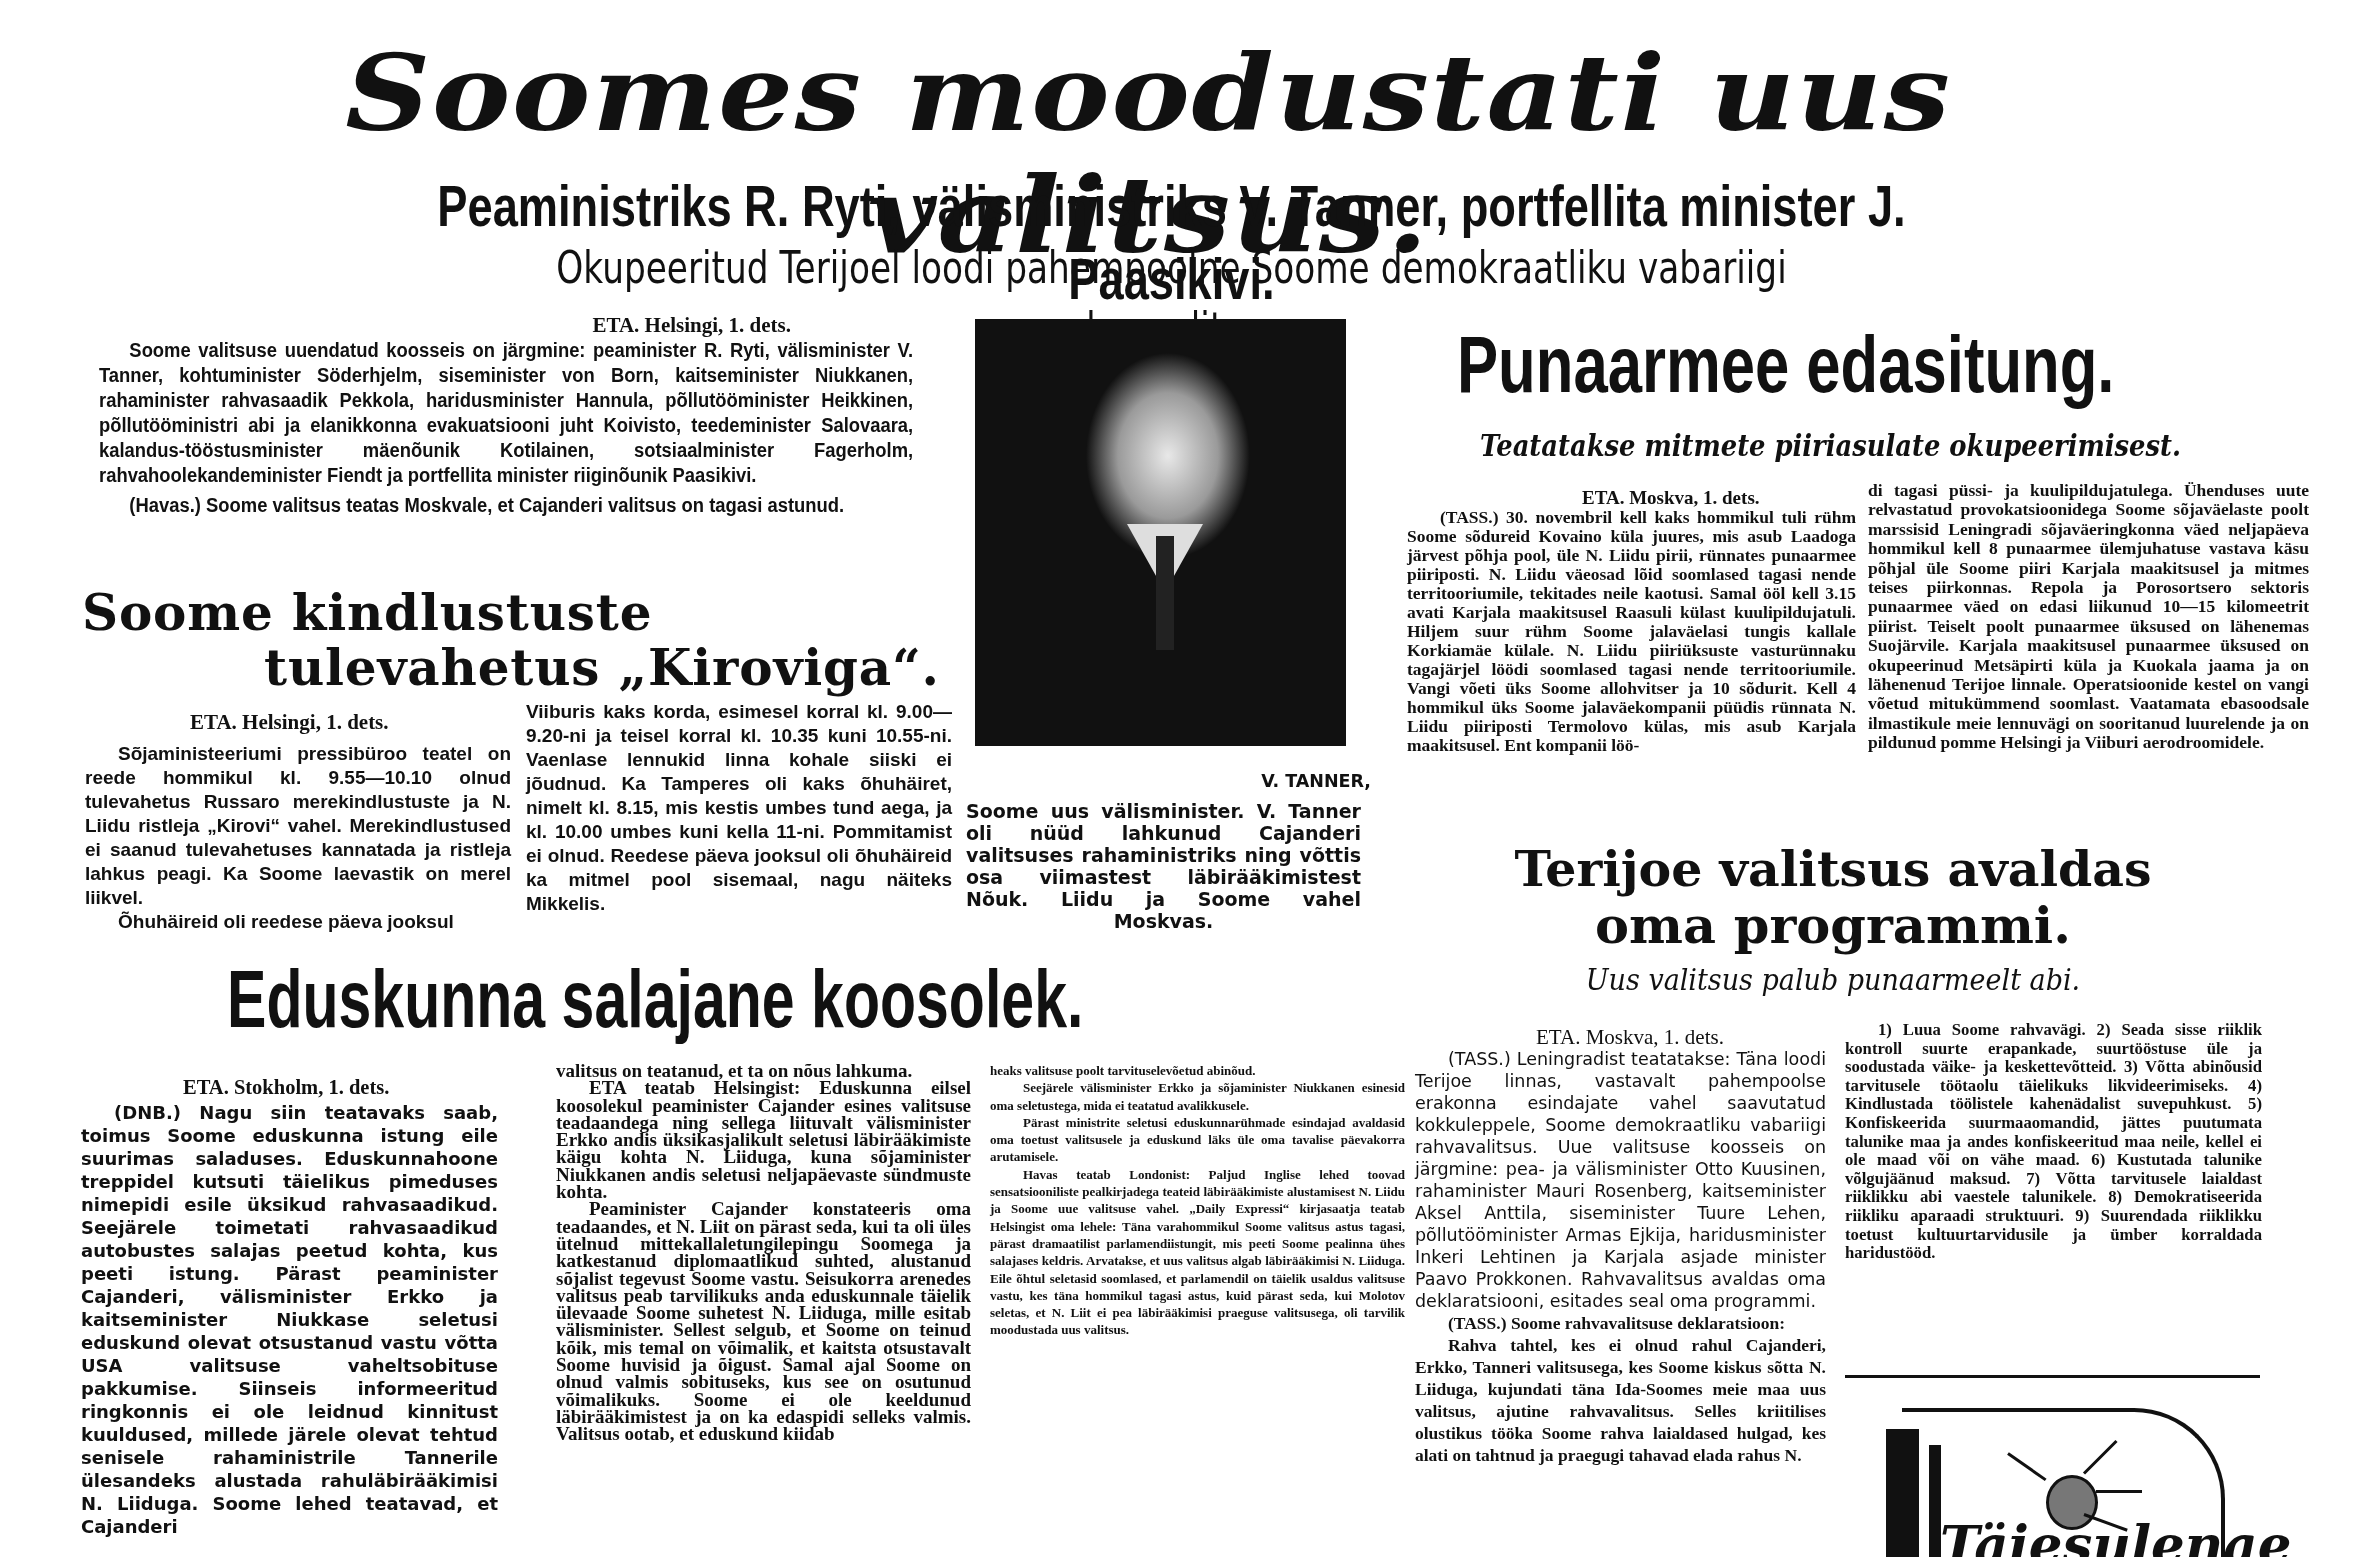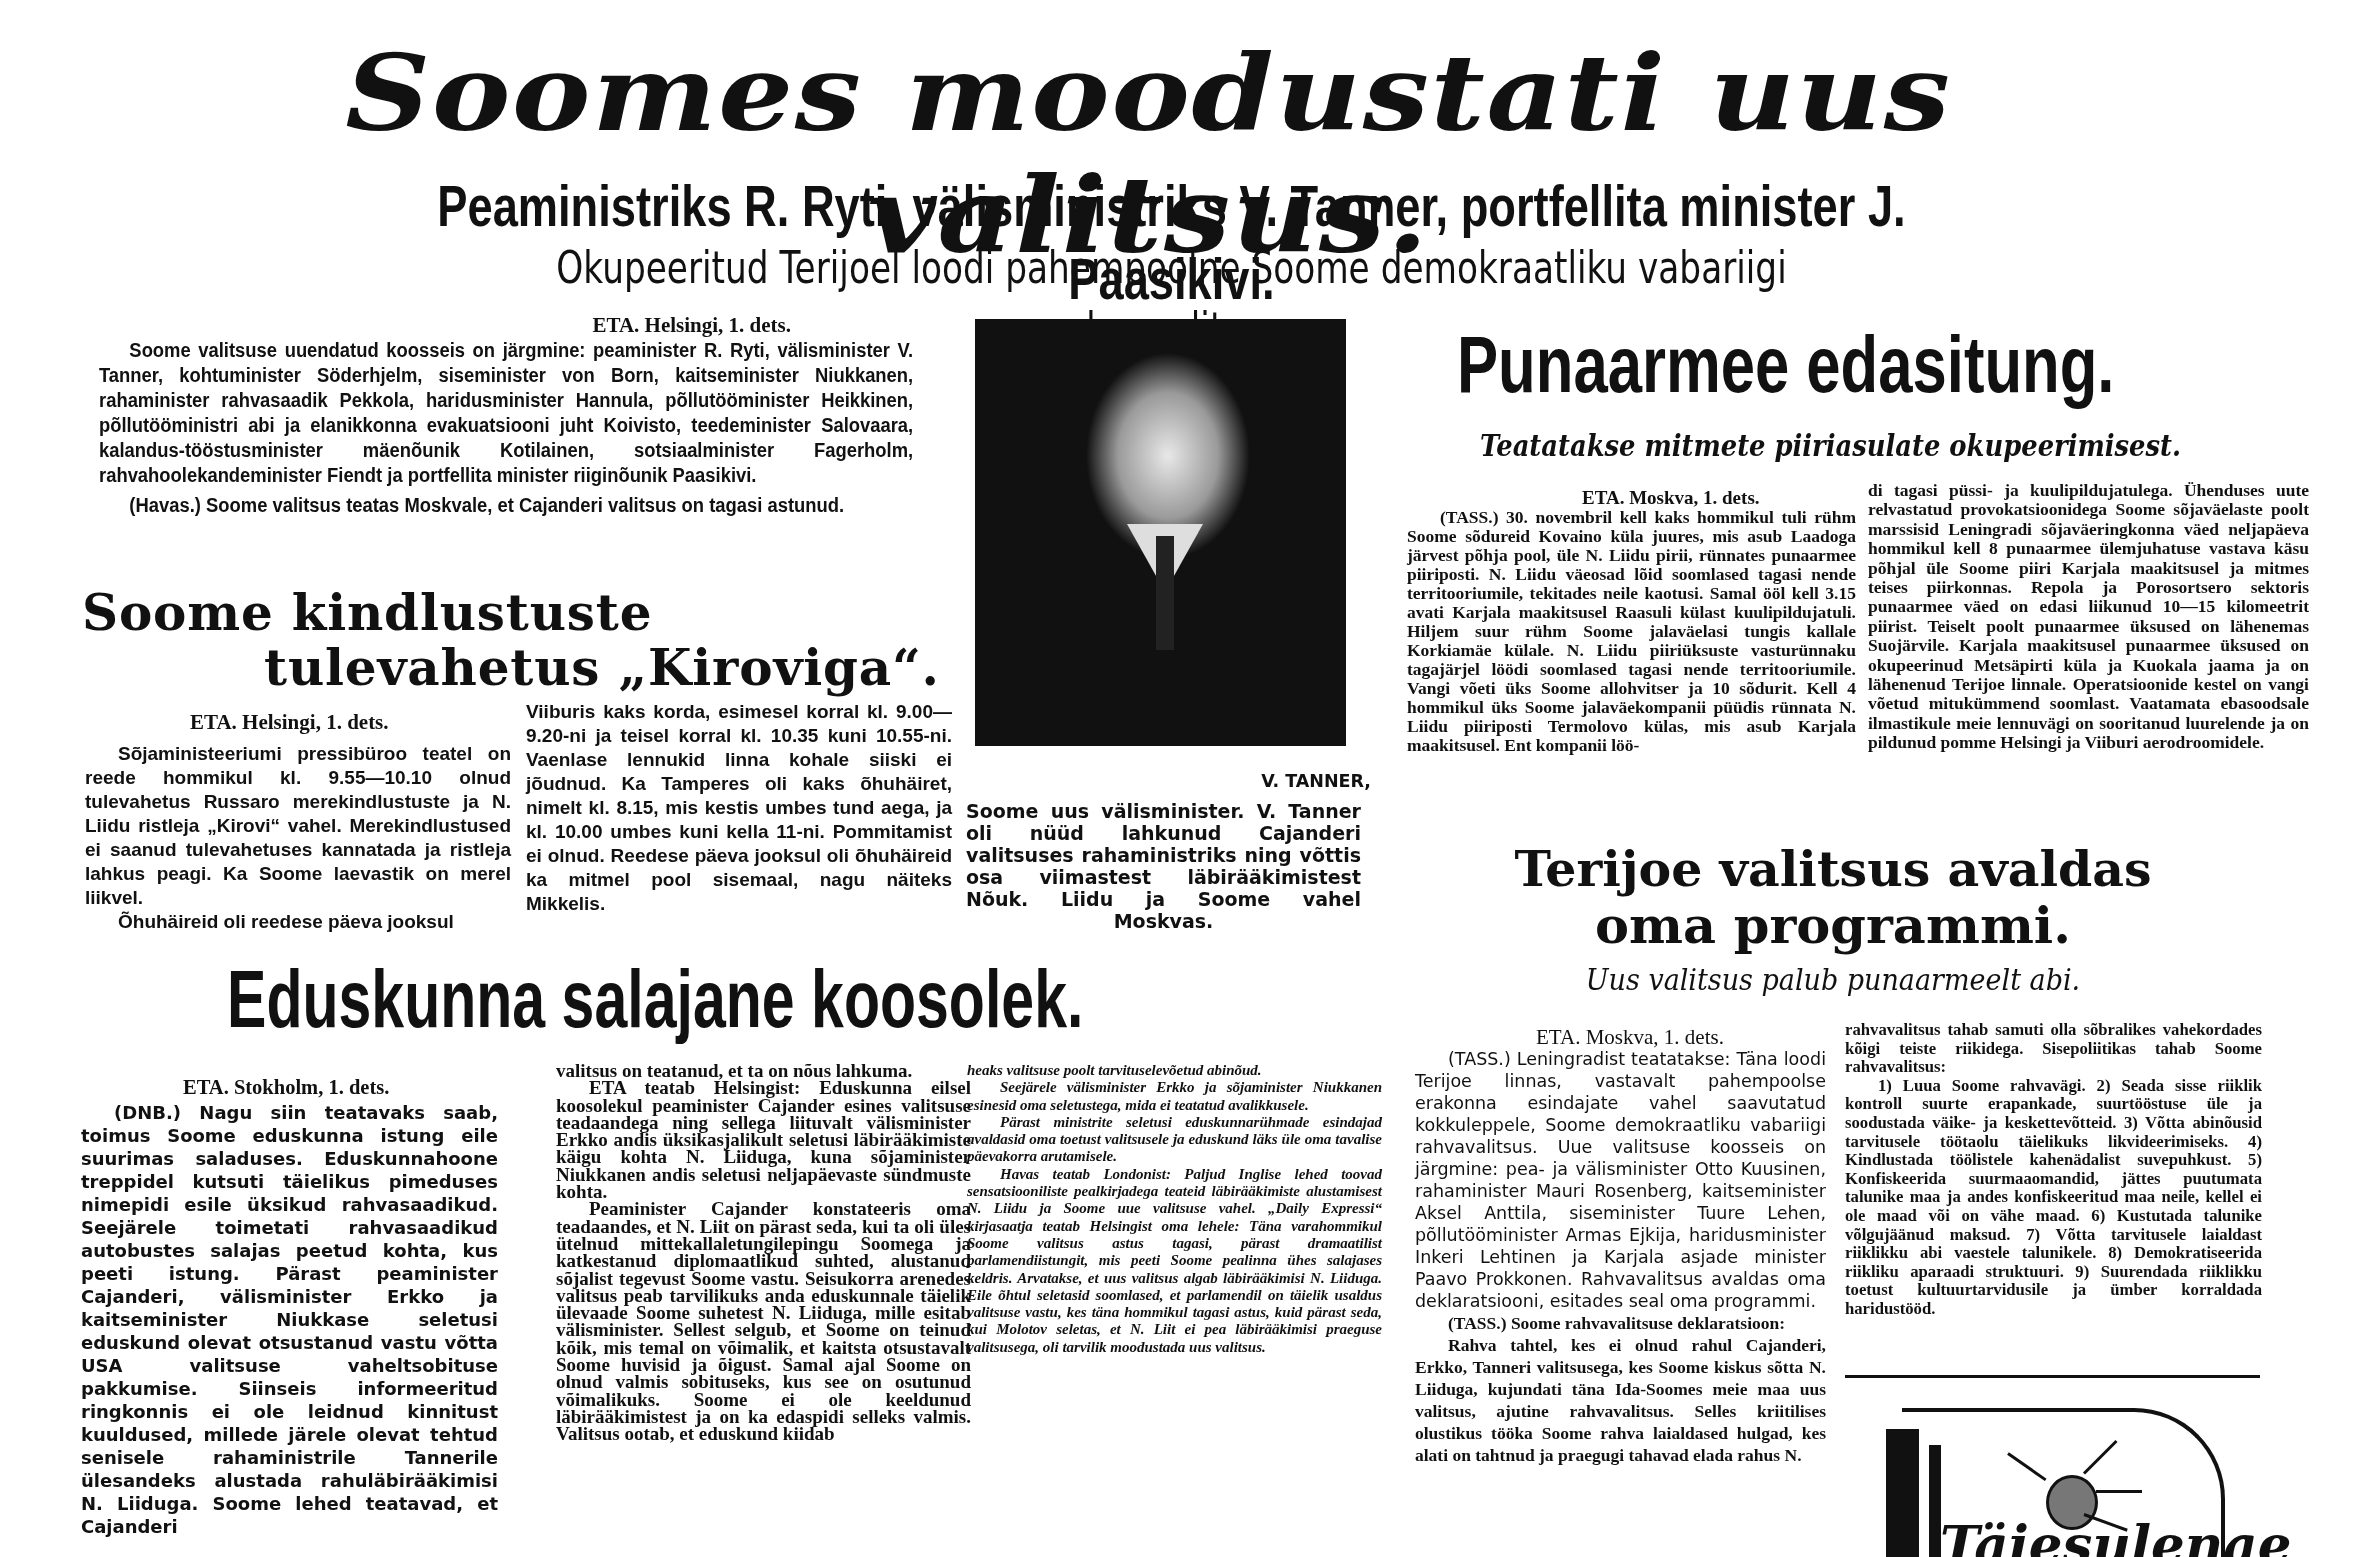--- a/index.html
+++ b/index.html
@@ -69,38 +69,37 @@
 <div class="abs h-cond" style="left:227px; top:952px; font-size:82px; line-height:94px; transform:scaleX(0.72); transform-origin:left;">Eduskunna salajane koosolek.</div>
 <div class="abs dateline" style="left:183px; top:1074px; font-size:20.5px; text-align:left;">ETA. Stokholm, 1. dets.</div>
 <div class="abs body" style="left:81px; top:1101px; width:417px; font-family:'DejaVu Sans', sans-serif; font-size:18px; line-height:23px;">
   <p>(DNB.) Nagu siin teatavaks saab, toimus Soome eduskunna istung eile suurimas saladuses. Eduskunnahoone treppidel kutsuti täielikus pimeduses nimepidi esile üksikud rahvasaadikud. Seejärele toimetati rahvasaadikud autobustes salajas peetud kohta, kus peeti istung. Pärast peaminister Cajanderi, välisminister Erkko ja kaitseminister Niukkase seletusi eduskund olevat otsustanud vastu võtta USA valitsuse vaheltsobituse pakkumise. Siinseis informeeritud ringkonnis ei ole leidnud kinnitust kuuldused, millede järele olevat tehtud senisele rahaministrile Tannerile ülesandeks alustada rahuläbirääkimisi N. Liiduga. Soome lehed teatavad, et Cajanderi</p>
 </div>
 <div class="abs body" style="left:525px; top:1062px; width:415px; font-size:19px; line-height:17.3px;margin-left:31px;">
   <p class="noindent">valitsus on teatanud, et ta on nõus lahkuma.</p>
   <p>ETA teatab Helsingist: Eduskunna eilsel koosolekul peaminister Cajander esines valitsuse teadaandega ning sellega liituvalt välisminister Erkko andis üksikasjalikult seletusi läbirääkimiste käigu kohta N. Liiduga, kuna sõjaminister Niukkanen andis seletusi neljapäevaste sündmuste kohta.</p>
   <p>Peaminister Cajander konstateeris oma teadaandes, et N. Liit on pärast seda, kui ta oli üles ütelnud mittekallaletungilepingu Soomega ja katkestanud diplomaatlikud suhted, alustanud sõjalist tegevust Soome vastu. Seisukorra arenedes valitsus peab tarvilikuks anda eduskunnale täielik ülevaade Soome suhetest N. Liiduga, mille esitab välisminister. Sellest selgub, et Soome on teinud kõik, mis temal on võimalik, et kaitsta otsustavalt Soome huvisid ja õigust. Samal ajal Soome on olnud valmis sobituseks, kus see on osutunud võimalikuks. Soome ei ole keeldunud läbirääkimistest ja on ka edaspidi selleks valmis. Valitsus ootab, et eduskund kiidab</p>
 </div>
-<div class="abs body" style="left:967px; top:1062px; width:415px; font-size:15px; line-height:17.3px;font-style:italic;">
+<div class="abs body" style="left:990px; top:1062px; width:415px; font-size:13px; line-height:17.3px;">
   <p class="noindent">heaks valitsuse poolt tarvituselevõetud abinõud.</p>
   <p>Seejärele välisminister Erkko ja sõjaminister Niukkanen esinesid oma seletustega, mida ei teatatud avalikkusele.</p>
   <p>Pärast ministrite seletusi eduskunnarühmade esindajad avaldasid oma toetust valitsusele ja eduskund läks üle oma tavalise päevakorra arutamisele.</p>
   <p>Havas teatab Londonist: Paljud Inglise lehed toovad sensatsiooniliste pealkirjadega teateid läbirääkimiste alustamisest N. Liidu ja Soome uue valitsuse vahel. „Daily Expressi“ kirjasaatja teatab Helsingist oma lehele: Täna varahommikul Soome valitsus astus tagasi, pärast dramaatilist parlamendiistungit, mis peeti Soome pealinna ühes salajases keldris. Arvatakse, et uus valitsus algab läbirääkimisi N. Liiduga. Eile õhtul seletasid soomlased, et parlamendil on täielik usaldus valitsuse vastu, kes täna hommikul tagasi astus, kuid pärast seda, kui Molotov seletas, et N. Liit ei pea läbirääkimisi praeguse valitsusega, oli tarvilik moodustada uus valitsus.</p>
 </div>
 
 <div class="abs h-bold-slab center" style="left:1430px; top:841px; width:806px; font-size:49px; line-height:56px;">Terijoe valitsus avaldas</div>
 <div class="abs h-bold-slab center" style="left:1430px; top:897px; width:806px; font-size:51px; line-height:56px;">oma programmi.</div>
 <div class="abs center" style="left:1430px; top:961px; width:806px; font-family:'DejaVu Serif', serif; font-style:italic; font-size:30px; line-height:37px; transform:scaleX(0.9);">Uus valitsus palub punaarmeelt abi.</div>
 <div class="abs dateline" style="left:1536px; top:1024px; font-size:21px; text-align:left; font-weight:normal;">ETA. Moskva, 1. dets.</div>
 <div class="abs body" style="left:1415px; top:1048px; width:411px; font-weight:normal; font-family:'DejaVu Sans', sans-serif; font-size:17.5px; line-height:22px;">
   <p>(TASS.) Leningradist teatatakse: Täna loodi Terijoe linnas, vastavalt pahempoolse erakonna esindajate vahel saavutatud kokkuleppele, Soome demokraatliku vabariigi rahvavalitsus. Uue valitsuse koosseis on järgmine: pea- ja välisminister Otto Kuusinen, rahaminister Mauri Rosenberg, kaitseminister Aksel Anttila, siseminister Tuure Lehen, põllutööminister Armas Ejkija, haridusminister Inkeri Lehtinen ja Karjala asjade minister Paavo Prokkonen. Rahvavalitsus avaldas oma deklaratsiooni, esitades seal oma programmi.</p>
   <p style="font-family:'Liberation Serif', serif; font-weight:bold;">(TASS.) Soome rahvavalitsuse deklaratsioon:</p>
   <p style="font-family:'Liberation Serif', serif; font-weight:bold;">Rahva tahtel, kes ei olnud rahul Cajanderi, Erkko, Tanneri valitsusega, kes Soome kiskus sõtta N. Liiduga, kujundati täna Ida-Soomes meie maa uus valitsus, ajutine rahvavalitsus. Selles kriitilises olustikus tööka Soome rahva laialdased hulgad, kes alati on tahtnud ja praegugi tahavad elada rahus N.</p>
 </div>
 <div class="abs body" style="left:1845px; top:1021px; width:417px; font-size:16.7px; line-height:18.6px;">
-  <p class="noindent">rahvavalitsus tahab samuti olla sõbralikes vahekordades kõigi teiste riikidega. Sisepoliitikas tahab Soome rahvavalitsus:</p>
   <p>1) Luua Soome rahvavägi. 2) Seada sisse riiklik kontroll suurte erapankade, suurtööstuse üle ja soodustada väike- ja keskettevõtteid. 3) Võtta abinõusid tarvitusele töötaolu täielikuks likvideerimiseks. 4) Kindlustada töölistele kahenädalist suvepuhkust. 5) Konfiskeerida suurmaaomandid, jättes puutumata talunike maa ja andes konfiskeeritud maa neile, kellel ei ole maad või on vähe maad. 6) Kustutada talunike võlgujäänud maksud. 7) Võtta tarvitusele laialdast riiklikku abi vaestele talunikele. 8) Demokratiseerida riikliku aparaadi struktuuri. 9) Suurendada riiklikku toetust kultuurtarvidusile ja ümber korraldada haridustööd.</p>
 </div>
 <div class="abs rule" style="left:1845px; top:1375px; width:415px;"></div>
 
 <div class="abs" style="left:1856px; top:1399px; width:456px; height:158px; overflow:hidden;">
   <div class="abs" style="left:46px; top:9px; width:319px; height:167px; border-top:4.6px solid #111; border-right:4.6px solid #111; border-radius:0 91px 0 0;"></div>
   <div class="abs" style="left:30px; top:30px; width:33px; height:137px; background:#111;"></div>
   <div class="abs" style="left:73px; top:46px; width:12px; height:122px; background:#111;"></div>
   <div class="abs" style="left:190px; top:76px; width:46px; height:49px; border-radius:50%; border:3.8px solid #111; background:#777;"></div>
   <div class="abs ad-ray" style="left:240px; top:91px; transform:rotate(0deg);"></div>

